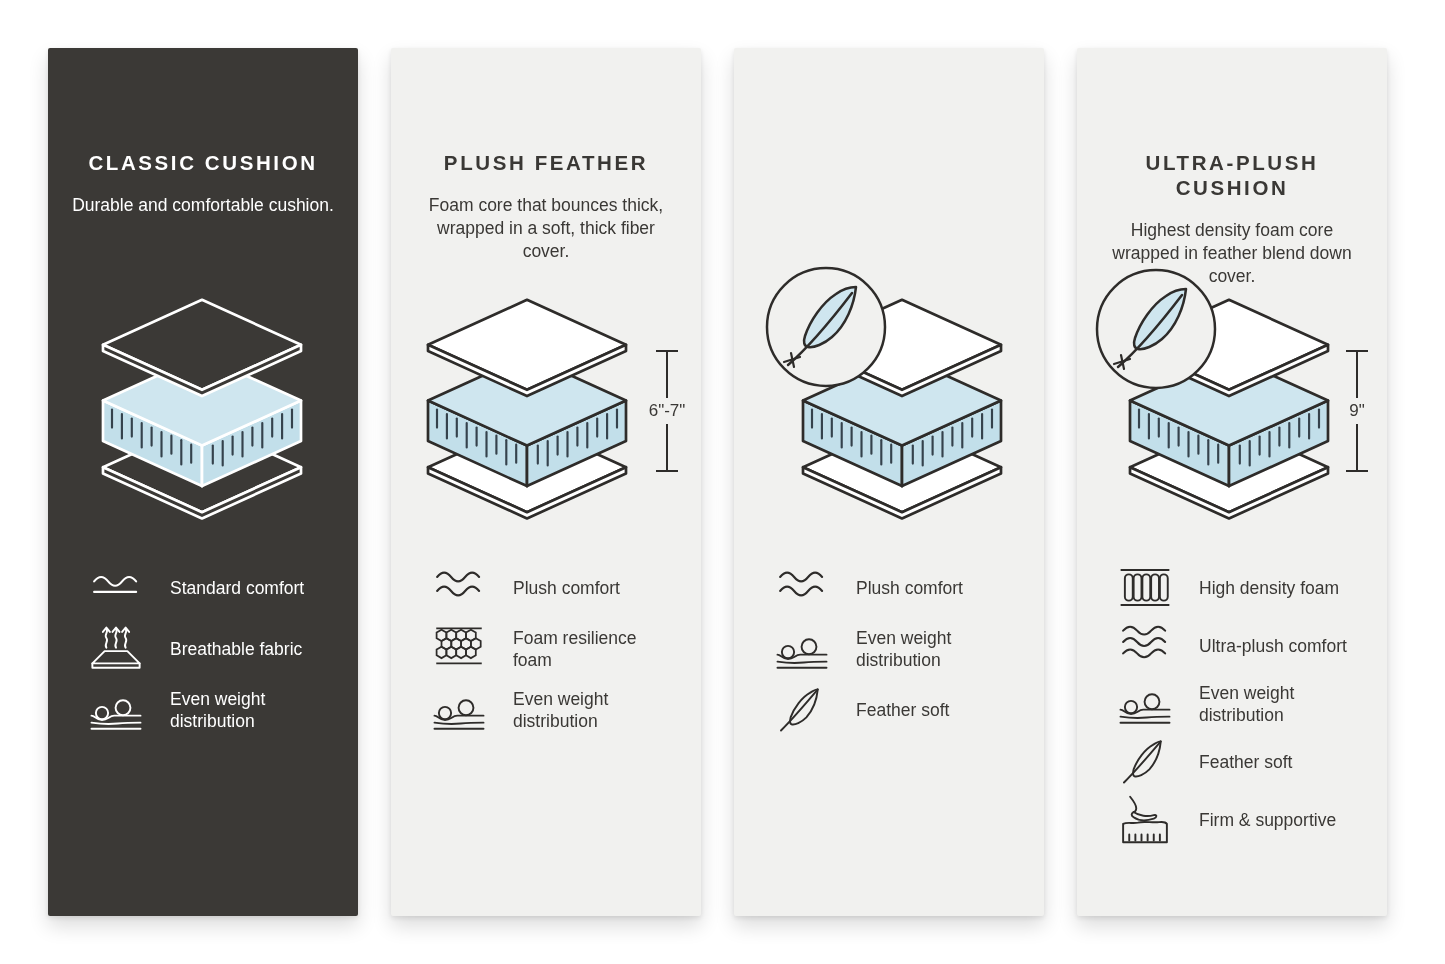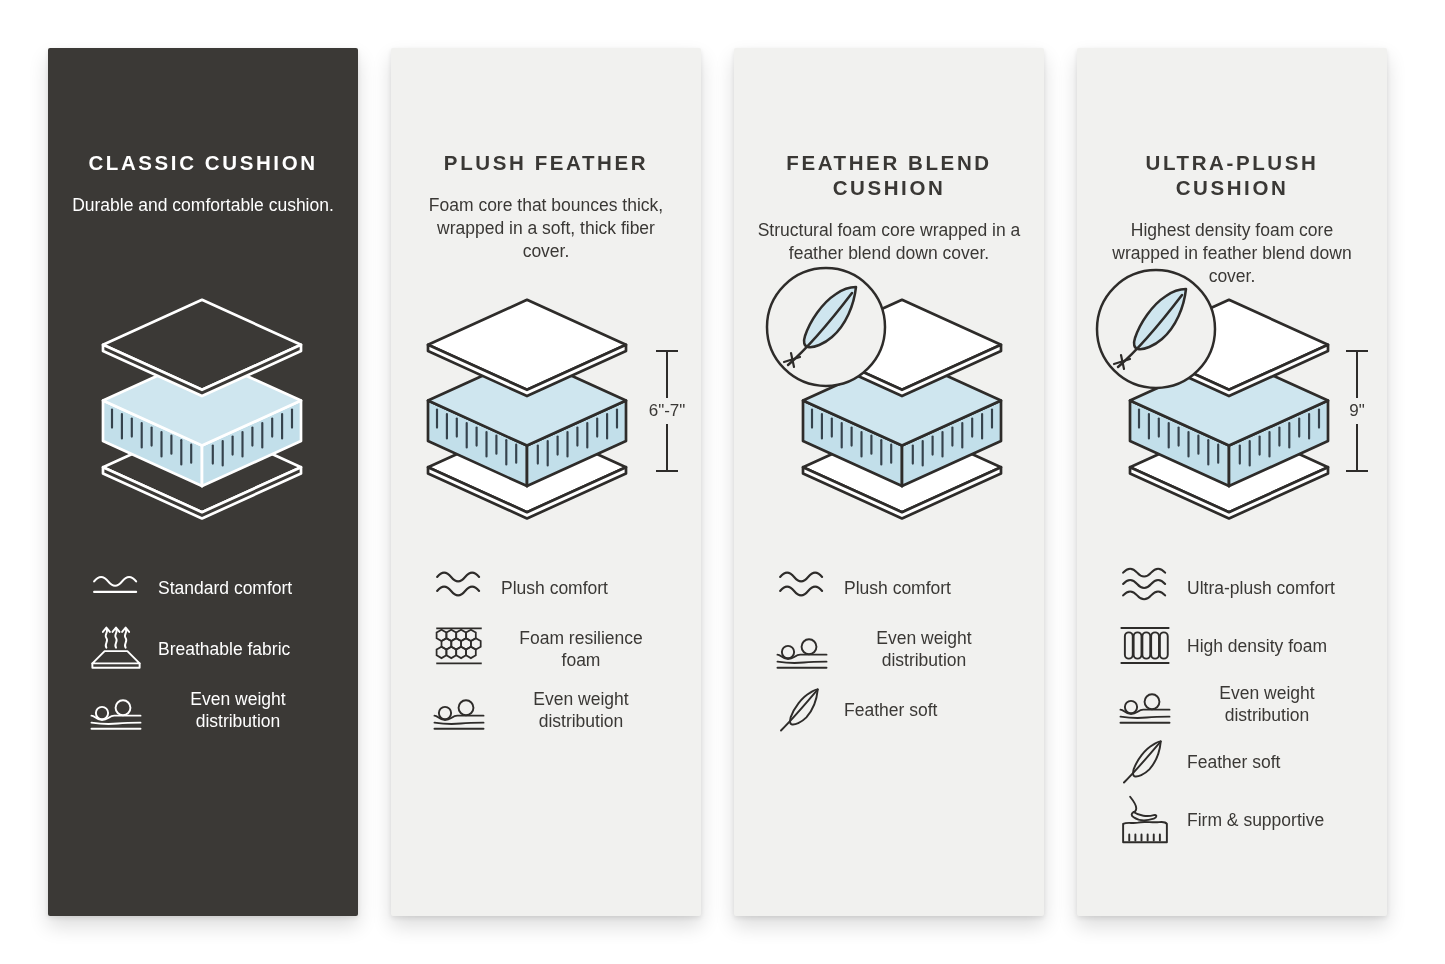--- a/index.html
+++ b/index.html
@@ -38,21 +38,21 @@
     display:flex; flex-direction:column; align-items:center; color:var(--text); }
   .panel--p2 .dimension { left:246px; }
   .panel--p4 .dimension { left:250px; }
   .d-cap { width:22px; height:2px; background:var(--line); flex:0 0 2px; }
   .d-seg { width:2px; flex:1; background:var(--line); }
   .d-label { font-size:17px; padding:3px 0; white-space:nowrap; }
 
   .features { position:absolute; top:515px; left:40px; right:14px;
     display:flex; flex-direction:column; gap:12px; }
   .panel--p4 .features { gap:9px; }
-  .feature { display:flex; align-items:center; gap:14px; min-height:48px;text-align:center; }
+  .feature { display:flex; align-items:center; gap:26px; min-height:48px; }
   .f-icon { width:56px; height:49px; flex:0 0 56px; color:var(--line); }
   .f-label { font-size:17.5px; line-height:22px; max-width:160px; }
   .f-label--nowrap { white-space:nowrap; max-width:none; }
   .defs-hidden { position:absolute; width:0; height:0; overflow:hidden; }
 </style>
 </head>
 <body>
 
 <svg class="defs-hidden" aria-hidden="true">
   <defs>
@@ -278,24 +278,20 @@
       <div class="feature">
         <svg class="f-icon" viewBox="0 0 64 56">
             <use href="#i-even-weight"></use>
           </svg>
         <span class="f-label">Even weight distribution</span>
       </div>
     </div>
   </section>
 
   <section class="panel panel--light panel--p3">
-    <header class="panel-header">
-      <h2 class="panel-title">FEATHER BLEND CUSHION</h2>
-      <p class="panel-desc">Structural foam core wrapped in a feather blend down cover.</p>
-    </header>
     <svg class="stack" viewBox="0 0 240 248">
         <use href="#sym-cushion"></use>
       </svg>
     <svg class="badge" viewBox="0 0 124 124">
         <use href="#sym-feather-badge"></use>
       </svg>
     <div class="features">
       <div class="feature">
         <svg class="f-icon" viewBox="0 0 64 56">
             <use href="#i-wave2"></use>
@@ -331,32 +327,32 @@
     <div class="dimension">
       <span class="d-cap"></span>
       <span class="d-seg"></span>
       <span class="d-label">9"</span>
       <span class="d-seg"></span>
       <span class="d-cap"></span>
     </div>
     <div class="features">
       <div class="feature">
         <svg class="f-icon" viewBox="0 0 64 56">
+            <use href="#i-density"></use>
+          </svg>
+        <span class="f-label f-label--nowrap">High density foam</span>
+      </div>
+      <div class="feature">
+        <svg class="f-icon" viewBox="0 0 64 56">
             <use href="#i-wave3"></use>
           </svg>
         <span class="f-label f-label--nowrap">Ultra-plush comfort</span>
       </div>
       <div class="feature">
         <svg class="f-icon" viewBox="0 0 64 56">
-            <use href="#i-density"></use>
-          </svg>
-        <span class="f-label f-label--nowrap">High density foam</span>
-      </div>
-      <div class="feature">
-        <svg class="f-icon" viewBox="0 0 64 56">
             <use href="#i-even-weight"></use>
           </svg>
         <span class="f-label">Even weight distribution</span>
       </div>
       <div class="feature">
         <svg class="f-icon" viewBox="0 0 64 56">
             <use href="#i-feather"></use>
           </svg>
         <span class="f-label">Feather soft</span>
       </div>

